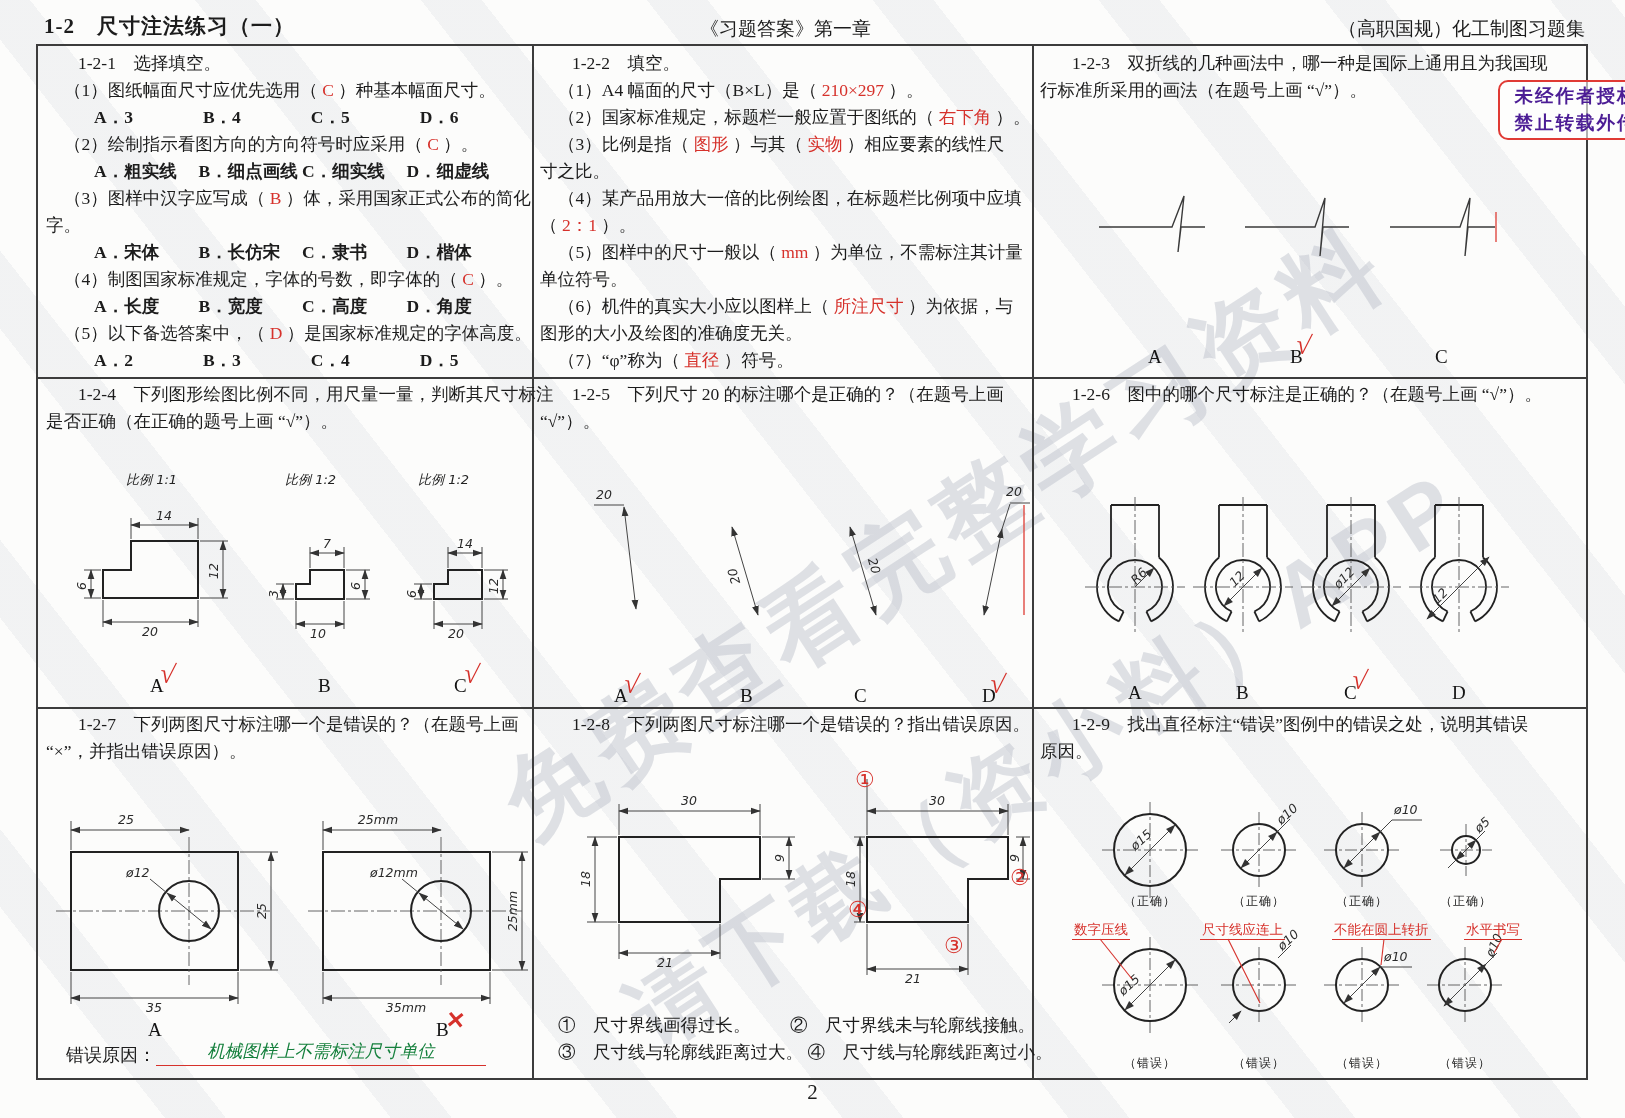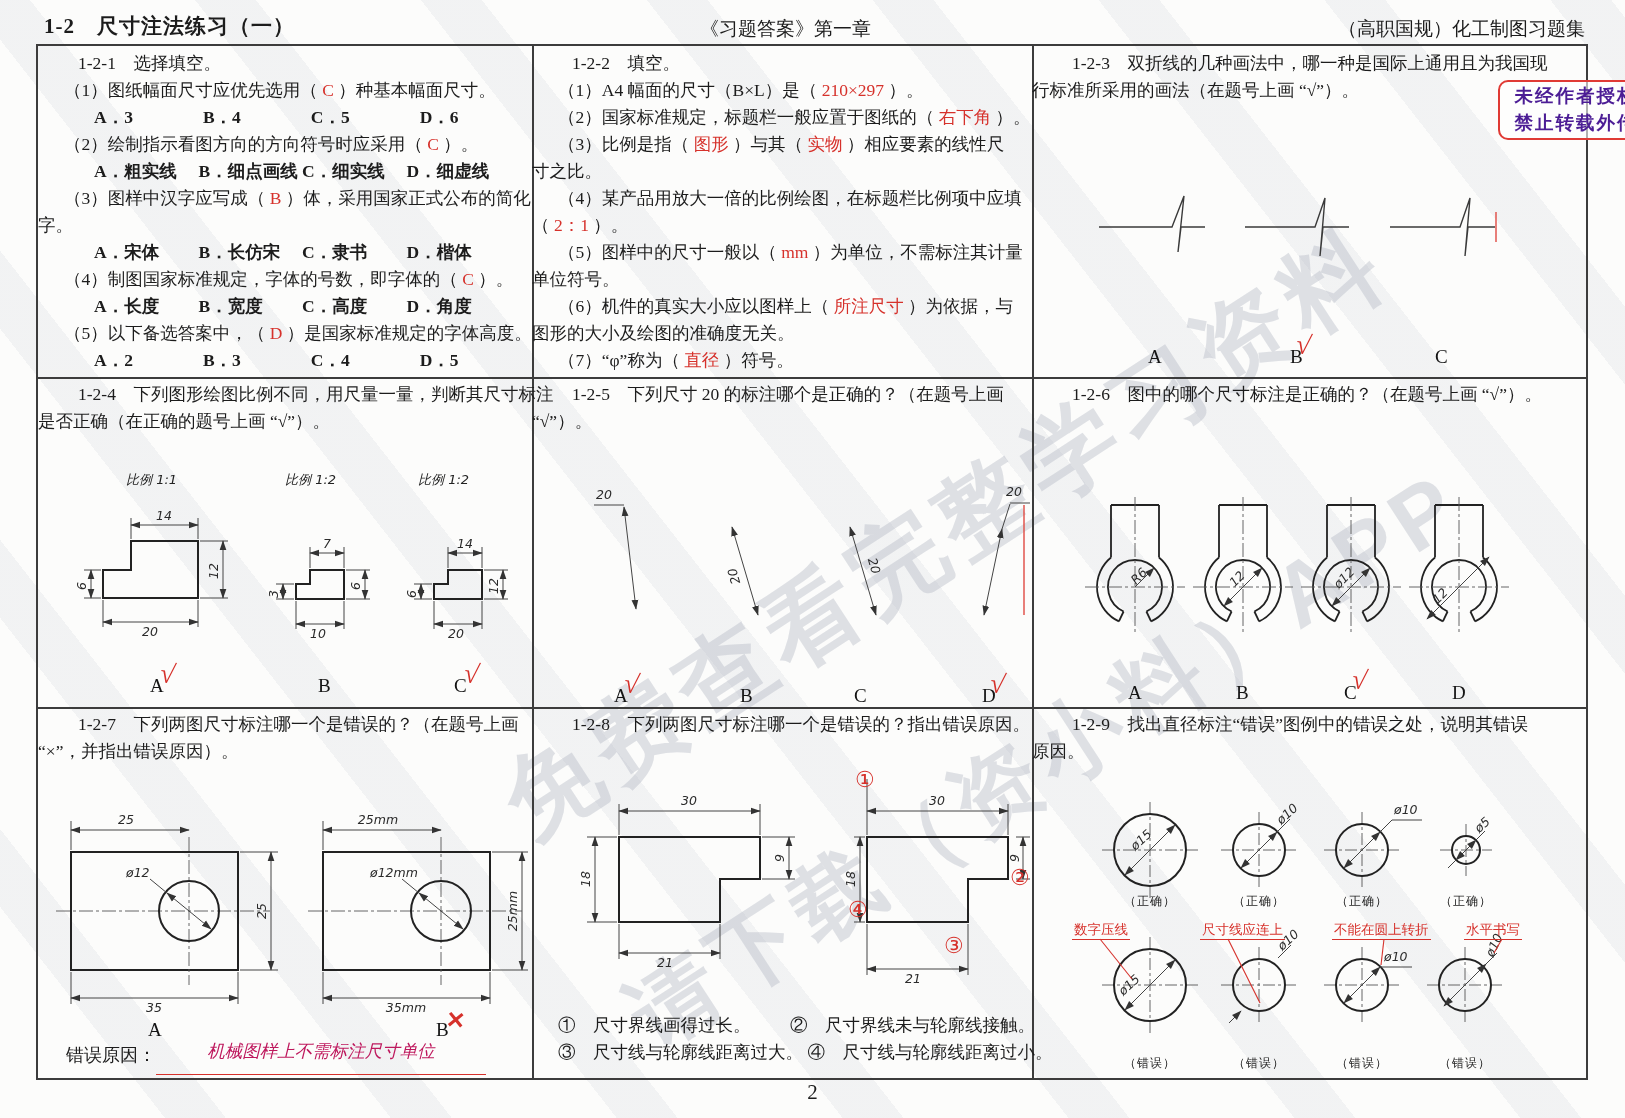--- a/index.html
+++ b/index.html
@@ -11,37 +11,37 @@
   .hdr-center{left:700px;top:16px;font-size:19px;}
   .hdr-right{right:40px;top:16px;font-size:19px;}
   
   .sheet{left:36px;top:44px;width:1548px;height:1032px;border:2px solid #3c3c3c;background:transparent;}
   .vline{position:absolute;top:0;bottom:0;width:2px;background:#3c3c3c;}
   .hline{position:absolute;left:0;right:0;height:2px;background:#3c3c3c;}
   .cell{position:absolute;}
   
   .qtext{position:absolute;left:0;top:4px;right:0;}
   .tl{margin:0;font-size:17.5px;line-height:27px;white-space:nowrap;}
-  .i0{} .i1{padding-left:40px;} .i2{padding-left:26px;} .i3{padding-left:56px;font-weight:bold;}
+  .i0{padding-left:8px;} .i1{padding-left:40px;} .i2{padding-left:26px;} .i3{padding-left:56px;font-weight:bold;}
   .red{color:#d6312b;}
   
   svg{position:absolute;left:0;top:0;}
   svg *{vector-effect:non-scaling-stroke;}
   .dimt{font-family:"DejaVu Sans",sans-serif;font-style:italic;font-size:12.5px;fill:#2b2b2b;}
   .ltr{position:absolute;font-size:19px;color:#141414;}
   .check{position:absolute;color:#d6312b;font-size:27px;font-weight:bold;transform:rotate(10deg);line-height:1;}
   .cross{position:absolute;color:#d6312b;font-size:23px;font-weight:bold;transform:rotate(6deg);line-height:1;}
   .scale{position:absolute;font-size:13px;font-style:italic;font-family:"DejaVu Sans",sans-serif;color:#222;}
   .cap{position:absolute;font-size:12px;letter-spacing:1px;width:90px;text-align:center;color:#222;}
   .rednote{position:absolute;color:#d6312b;font-size:13.5px;border-bottom:1px solid #d6312b;
            padding:0 2px 1px 2px;white-space:nowrap;line-height:1.2;}
   .circnum{position:absolute;color:#d6312b;font-size:22px;line-height:1;}
   .reason-label{position:absolute;font-size:18px;}
   .reason-box{position:absolute;border-bottom:1.5px solid #d6312b;text-align:center;
-              color:#be185d;font-size:17.5px;font-style:italic;padding-bottom:11px;}
+              color:#15803d;font-size:17.5px;font-style:italic;padding-bottom:2px;}
   
   .stamp{position:absolute;left:1498px;top:80px;width:140px;padding:1px 6px;border:2.5px solid #e03a34;
          border-radius:10px;color:#4c1d95;font-weight:bold;font-size:18.5px;line-height:27px;
          text-align:center;letter-spacing:2px;background:rgba(255,255,255,.6);}
   
   .stripes{position:absolute;inset:0;pointer-events:none;
      background:repeating-linear-gradient(52deg,transparent 0 130px,rgba(188,194,204,0.16) 130px 178px);}
   .wm{position:absolute;color:rgba(173,180,192,0.38);font-weight:bold;pointer-events:none;
       font-family:"Liberation Sans",sans-serif;transform:rotate(-33deg);letter-spacing:8px;white-space:nowrap;}
   .wm1{left:430px;top:470px;font-size:95px;}

